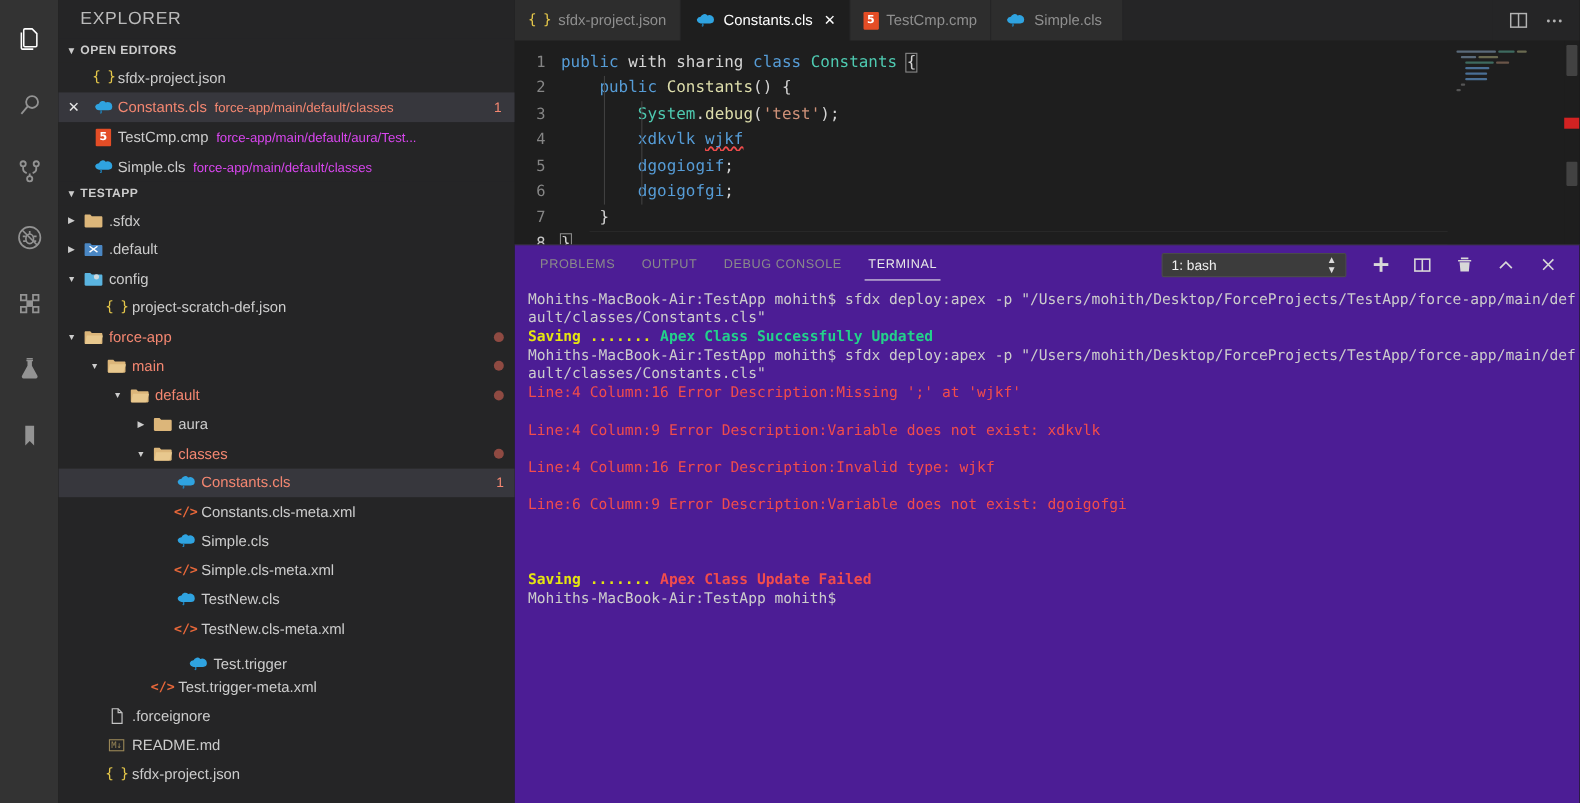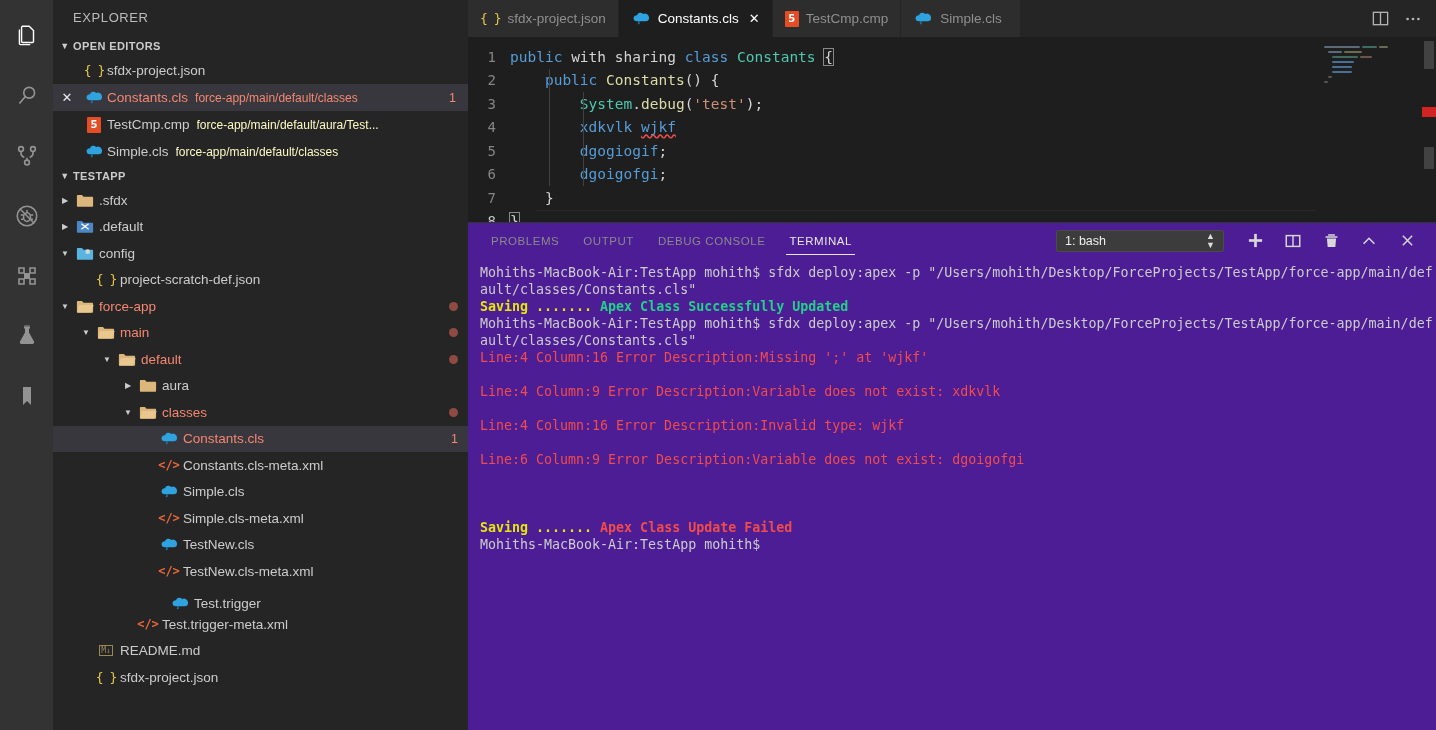--- a/index.html
+++ b/index.html
@@ -25,39 +25,39 @@
   .act-item.active { opacity: 1; }
   .act-item svg { display: block; }
 
   
   .sidebar {
     width: 415px; flex: 0 0 415px; background: #252526;
     display: flex; flex-direction: column; overflow: hidden;
   }
   .sidebar-title {
     height: 35px; display: flex; align-items: center;
-    padding-left: 20px; color: #bbbbbb; font-size: 13px; letter-spacing: .6px;
+    padding-left: 20px; color: #bbbbbb; font-size: 16px; letter-spacing: .6px;
     text-transform: uppercase;
   }
   .section-header {
     height: 22px; background: #252526; display: flex; align-items: center;
     color: #cccccc; font-size: 11px; font-weight: bold; letter-spacing: .4px;
     padding-left: 4px; text-transform: uppercase;
   }
   .twisty { width: 16px; text-align: center; font-size: 9px; color: #cccccc; display:inline-block;}
   .oe-row {
     height: 27px; display: flex; align-items: center; font-size: 13.5px;
     color: #cccccc; padding-right: 12px; white-space: nowrap; position: relative;
   }
   .oe-row.selected { background: #37373d; }
   .oe-close { width: 28px; text-align: center; color: #e8e8e8; font-size: 13px; flex: 0 0 28px; }
   .oe-close.blank { color: transparent; }
   .oe-icon { width: 26px; flex: 0 0 26px; display: flex; align-items: center; justify-content: center; }
   .oe-name { margin-right: 7px; }
-  .oe-desc { color: #fef9c3; font-size: 12px; overflow: hidden; text-overflow: ellipsis; }
+  .oe-desc { color: #d946ef; font-size: 12px; overflow: hidden; text-overflow: ellipsis; }
   .oe-badge { margin-left: auto; padding-left: 8px; font-size: 12.5px; }
   .err-text { color: #f48771; }
 
   .tree { overflow: hidden; flex: 1; }
   .tree-row {
     height: 26.5px; display: flex; align-items: center; font-size: 13.5px;
     color: #cccccc; white-space: nowrap; padding-right: 10px; position: relative;
   }
   .tree-row.selected { background: #37373d; }
   .t-twisty { width: 16px; flex: 0 0 16px; text-align: center; font-size: 8px; color: #cccccc; }
@@ -449,20 +449,32 @@
             </span>
           </span>
           <span class="t-label">Test.trigger</span>
         </div>
         <div class="tree-row" style="padding-left: 67px;">
           <span class="t-twisty"></span>
           <span class="t-icon">
             <span class="ic-xml" style="display: flex; align-items: center; justify-content: center;">&lt;/&gt;</span>
           </span>
           <span class="t-label">Test.trigger-meta.xml</span>
+        </div>
+        <div class="tree-row" style="padding-left: 25px;">
+          <span class="t-twisty"></span>
+          <span class="t-icon">
+            <span style="display: flex; align-items: center; justify-content: center;">
+              <svg width="15" height="16" viewBox="0 0 16 18" fill="none" stroke="#c5c5c5" stroke-width="1.2">
+                <path d="M3 1.5h6l4 4v11H3z"></path>
+                <path d="M9 1.5v4h4"></path>
+              </svg>
+            </span>
+          </span>
+          <span class="t-label">.forceignore</span>
         </div>
         <div class="tree-row" style="padding-left: 25px;">
           <span class="t-twisty"></span>
           <span class="t-icon">
             <span class="ic-md" style="display: flex; align-items: center; justify-content: center;">M↓</span>
           </span>
           <span class="t-label">README.md</span>
         </div>
         <div class="tree-row" style="padding-left: 25px;">
           <span class="t-twisty"></span>

